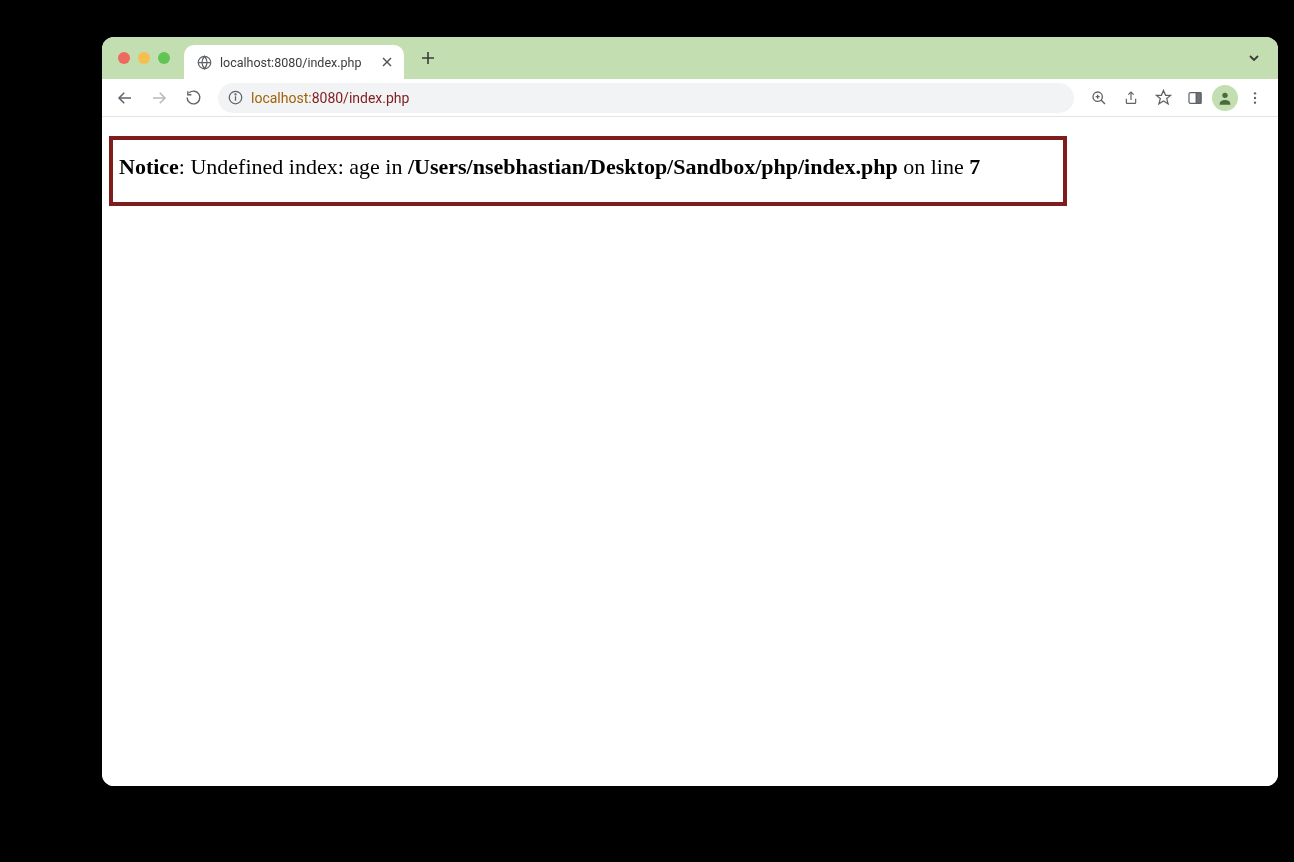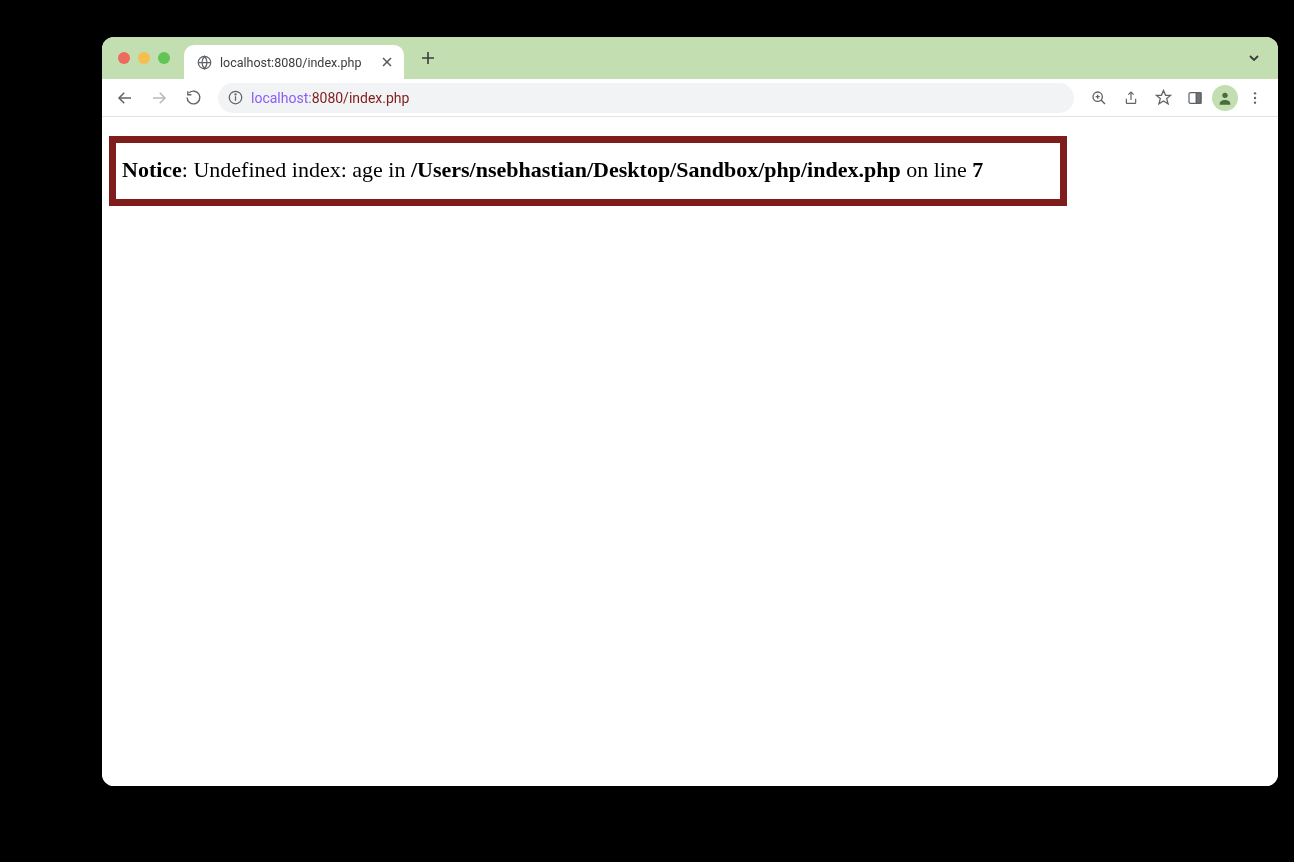--- a/index.html
+++ b/index.html
@@ -92,40 +92,40 @@
     display: flex;
     align-items: center;
     padding: 0 10px;
     margin: 0 6px;
     font-size: 14px;
     color: #202124;
     gap: 8px;
   }
   .omnibox .secure-icon { color: #5f6368; display: inline-flex; }
   .omnibox .url { flex: 1; white-space: nowrap; overflow: hidden; }
-  .omnibox .url .host { color: #8b5cf6; }
+  .omnibox .url .host { color: #a16207; }
   .omnibox .url .path { color: #7f1d1d; }
   .rcluster { display: flex; align-items: center; gap: 2px; }
   .avatar {
     width: 26px; height: 26px; border-radius: 50%;
     background: #c3deb0;
     display: flex; align-items: center; justify-content: center;
     color: #4b6b3a;
   }
   .content {
     position: relative;
     width: 100%;
     height: calc(100% - 80px);
     background: #fff;
   }
   .highlight-box {
     position: absolute;
     left: 7px; top: 19px;
     width: 958px; height: 70px;
-    border: 7px solid #7f1d1d;
+    border: 4px solid #7f1d1d;
     padding: 14px 6px 0 6px;
   }
   .php-notice {
     font-family: "Times New Roman", Times, serif;
     font-size: 22px;
     color: #000;
     white-space: nowrap;
   }
   .php-notice b { font-weight: bold; }
   svg { display: block; }

